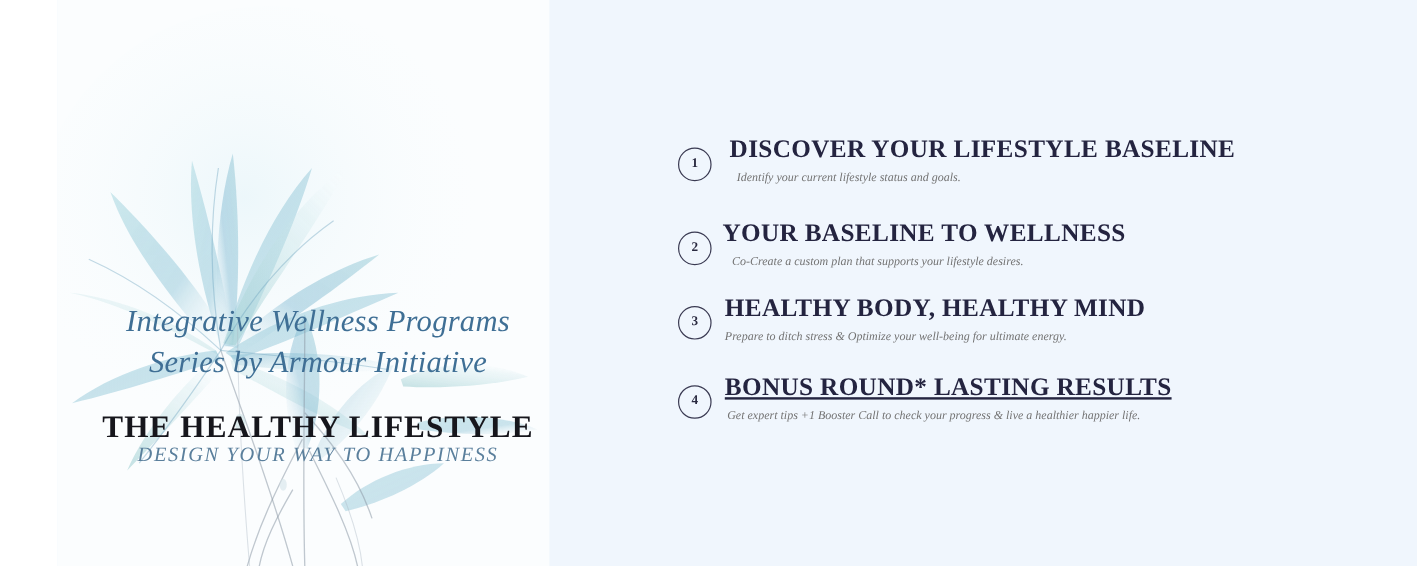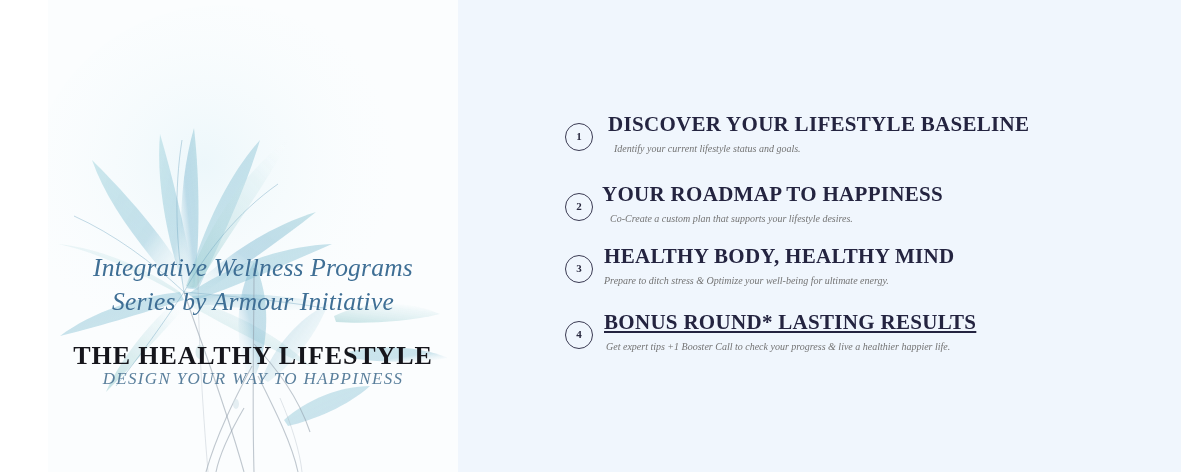--- a/index.html
+++ b/index.html
@@ -35,21 +35,21 @@
     background: #fafdfe;
     overflow: hidden;
   }
   .floral-art {
     position: absolute;
     left: 0; top: 0;
     width: 410px; height: 472px;
   }
   .panel-text {
     position: absolute;
-    left: 0; top: 0;
+    left: 12px; top: 0;
     width: 410px; height: 332px;
     text-align: center;
   }
   .program-title {
     position: absolute;
     left: 0; top: 251px;
     width: 410px;
     font-family: "Liberation Serif", serif;
     font-style: italic;
     font-size: 25.5px;
@@ -222,21 +222,21 @@
   <div class="steps-panel">
 
     <div class="step" style="top:112px;">
       <div class="step-marker" style="top:11px;">1</div>
       <div class="step-heading" style="left:150px; top:0px;">DISCOVER YOUR LIFESTYLE BASELINE</div>
       <div class="step-desc" style="left:156px; top:31px;">Identify your current lifestyle status and goals.</div>
     </div>
 
     <div class="step" style="top:182px;">
       <div class="step-marker" style="top:11px;">2</div>
-      <div class="step-heading" style="left:144px; top:0px;">YOUR ROADMAP TO HAPPINESS</div>
+      <div class="step-heading" style="left:144px; top:0px;">YOUR BASELINE TO WELLNESS</div>
       <div class="step-desc" style="left:152px; top:31px;">Co-Create a custom plan that supports your lifestyle desires.</div>
     </div>
 
     <div class="step" style="top:244px;">
       <div class="step-marker" style="top:11px;">3</div>
       <div class="step-heading" style="left:146px; top:0px;">HEALTHY BODY, HEALTHY MIND</div>
       <div class="step-desc" style="left:146px; top:31px;">Prepare to ditch stress &amp; Optimize your well-being for ultimate energy.</div>
     </div>
 
     <div class="step" style="top:310px;">

